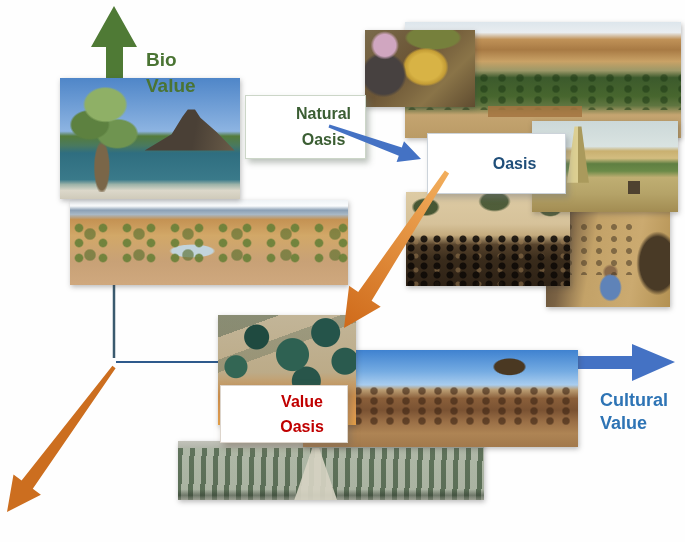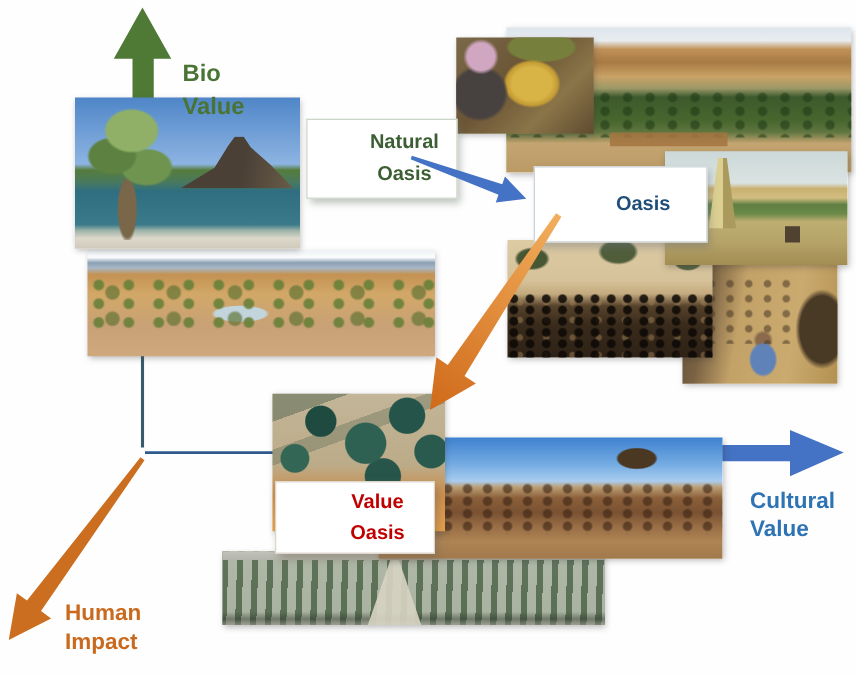--- a/index.html
+++ b/index.html
@@ -178,18 +178,14 @@
   </svg>
 
   <div class="axis-label" id="label-bio">
     <span>Bio</span>
     <span>Value</span>
   </div>
   <div class="axis-label" id="label-cultural">
     <span>Cultural</span>
     <span>Value</span>
   </div>
-  <div class="axis-label" id="label-human">
-    <span>Human</span>
-    <span>Impact</span>
-  </div>
 
 </div>
 
 </body></html>

